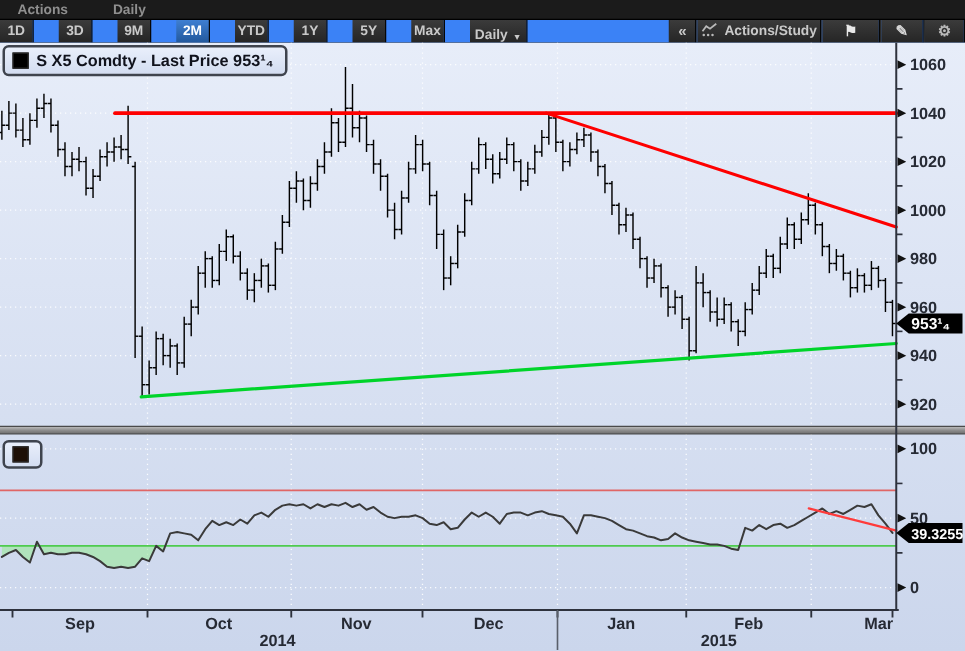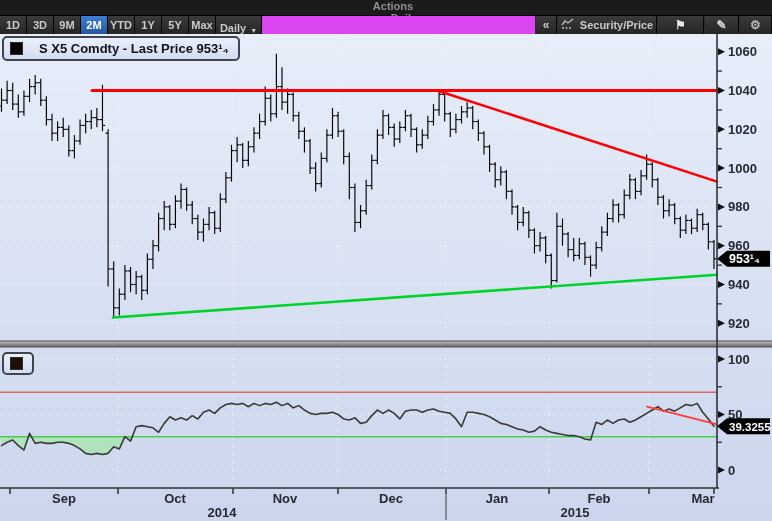--- a/index.html
+++ b/index.html
@@ -1,46 +1,46 @@
 <!DOCTYPE html>
 <html><head>
 <meta charset="utf-8">
 <style>
   html,body{margin:0;padding:0;background:#000;}
   body{width:772px;height:521px;overflow:hidden;font-family:"Liberation Sans",sans-serif;-webkit-font-smoothing:antialiased;}
   #app{position:relative;width:772px;height:521px;background:#0a0a0a;}
 
   
-  .menubar{height:16px;background:#1b1b1b;display:flex;align-items:center;border-bottom:1px solid #000;box-sizing:border-box;flex-direction:column;}
+  .menubar{height:16px;background:#1b1b1b;display:flex;align-items:center;border-bottom:1px solid #000;box-sizing:border-box;}
   .menubar span{color:#8f8f8f;font-size:11px;font-weight:bold;cursor:default;}
   .menu-actions{margin-left:14px;}
   .menu-edit{margin-left:36px;}
 
   
-  .toolbar{height:18px;background:#d946ef;display:flex;align-items:stretch;position:relative;}
+  .toolbar{height:18px;background:#3b82f6;display:flex;align-items:stretch;position:relative;gap:20px;}
   .tb-btn{background:linear-gradient(#3b3b3b,#252525);border:none;border-right:1px solid #060606;color:#c9c9c9;
           font-family:"Liberation Sans",sans-serif;font-size:11px;font-weight:bold;padding:0;margin:0;
           display:flex;align-items:center;justify-content:center;cursor:pointer;}
   .tab{width:27px;}
   .tab.selected{background:linear-gradient(#3f7fd2,#22589c);color:#fff;}
   .dropdown{width:46px;gap:4px;align-items:flex-end;}
   .caret{font-size:7px;position:relative;top:0px;}
   .tb-right{margin-left:auto;display:flex;align-items:stretch;}
   .tb-right .tb-btn{border-left:1px solid #2c2c2c;border-right:1px solid #060606;}
   .btn-collapse{width:22px;font-size:12px;}
   .btn-secstudy{width:100px;gap:5px;}
   .btn-flag{width:47px;font-size:12px;color:#e8e8e8;}
   .btn-annotate{width:35px;font-size:12px;color:#d8d8d8;}
   .btn-gear{width:33px;font-size:12px;color:#b9b9b9;}
   .mini-chart-icon{display:inline-block;}
 
   
   #chart-wrap{position:absolute;left:0;top:34px;width:772px;height:487px;}
   #chart-svg{position:absolute;left:0;top:0;}
-  .legend{position:absolute;display:flex;align-items:center;gap:16px;
+  .legend{position:absolute;display:flex;align-items:center;gap:6px;
           background:linear-gradient(#e9effb,#d3ddf1);border:2px solid #3f444e;border-radius:5px;
           padding:3px 9px 3px 6px;color:#10121c;font-size:13px;font-weight:bold;white-space:nowrap;}
   .legend .sq{width:11px;height:11px;display:inline-block;border:1px solid #2a2a2a;}
 </style>
 </head>
 <body>
 <div id="app">
 
   <div class="menubar">
     <span class="menu-actions">Actions</span>
@@ -64,21 +64,21 @@
       <button class="tb-btn btn-collapse">«</button>
       <button class="tb-btn btn-secstudy">
         <span class="mini-chart-icon">
           <svg width="14" height="12" viewBox="0 0 14 12">
             <polyline points="1,7 4,3 7,5 12,1" fill="none" stroke="#b9b9b9" stroke-width="1.4"></polyline>
             <circle cx="2" cy="10" r="1" fill="#b9b9b9"></circle>
               <circle cx="5.5" cy="10" r="1" fill="#b9b9b9"></circle>
               <circle cx="9" cy="10" r="1" fill="#b9b9b9"></circle>
           </svg>
         </span>
-        <span>Security/Price</span>
+        <span>Actions/Study</span>
       </button>
       <button class="tb-btn btn-flag">
           <span>⚑</span>
         </button>
       <button class="tb-btn btn-annotate">
           <span>✎</span>
         </button>
       <button class="tb-btn btn-gear">
           <span>⚙</span>
         </button>

